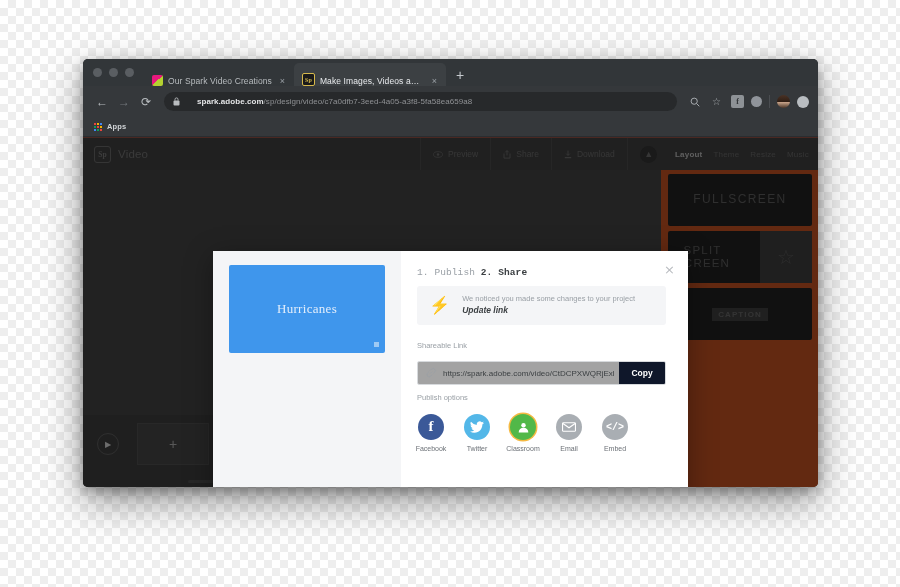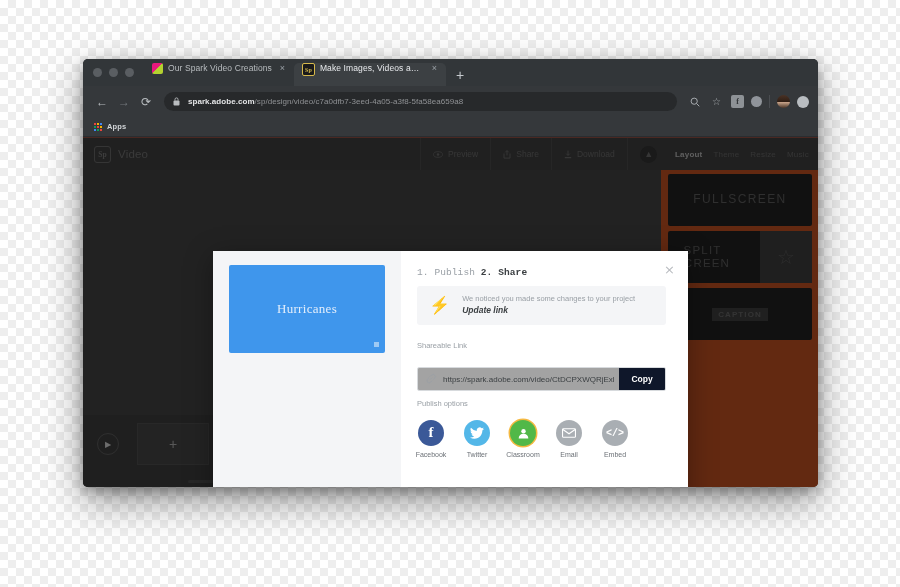--- a/index.html
+++ b/index.html
@@ -54,21 +54,21 @@
     height: 27px;
     padding: 0 10px 0 2px;
   }
   .tl-dot {
     width: 9px; height: 9px; border-radius: 50%;
     background: #5a5e62;
   }
   .tab {
     height: 23px;
     display: flex;
-    align-items: flex-start;
+    align-items: flex-end;
     gap: 5px;
     padding: 0 6px 0 8px;
     border-radius: 5px 5px 0 0;
     font-size: 8.5px;
     color: #b8bcbf;
     max-width: 152px;
     box-sizing: border-box;
   }
   .tab.inactive { background: transparent; }
   .tab.active { background: #3c4043; color: #e8eaed; }
@@ -131,21 +131,21 @@
   .nav-btn.dim { color: #73787c; }
   #omnibox {
     flex: 1;
     height: 19px;
     background: #27292b;
     border-radius: 10px;
     margin-left: 6px;
     display: flex;
     align-items: center;
     padding: 0 9px;
-    gap: 8px;
+    gap: 17px;
     min-width: 0;
   }
   #lock-icon { flex: none; }
   #omnibox-url {
     font-size: 8px;
     color: #8f9194;
     white-space: nowrap;
     overflow: hidden;
     text-overflow: ellipsis;
     letter-spacing: 0.05px;
@@ -515,21 +515,21 @@
     padding: 0 12px;
     gap: 12px;
     margin-bottom: 16px;
   }
   #bolt-icon { color: #f5c12e; font-size: 17px; line-height: 1; }
   #update-text-primary { font-size: 7.5px; color: #9aa0a6; line-height: 1.4; }
   #update-link { font-size: 8.5px; color: #3c4043; font-weight: bold; line-height: 1.4; font-style: italic; }
   .field-label {
     font-size: 7.5px;
     color: #9aa0a6;
-    margin-bottom: 17px;
+    margin-bottom: 11px;
   }
   #link-row {
     display: flex;
     height: 22px;
     border: 1px solid #d7dadd;
     border-radius: 2px;
     overflow: hidden;
     margin-bottom: 8px;
   }
   #link-input-wrap {

